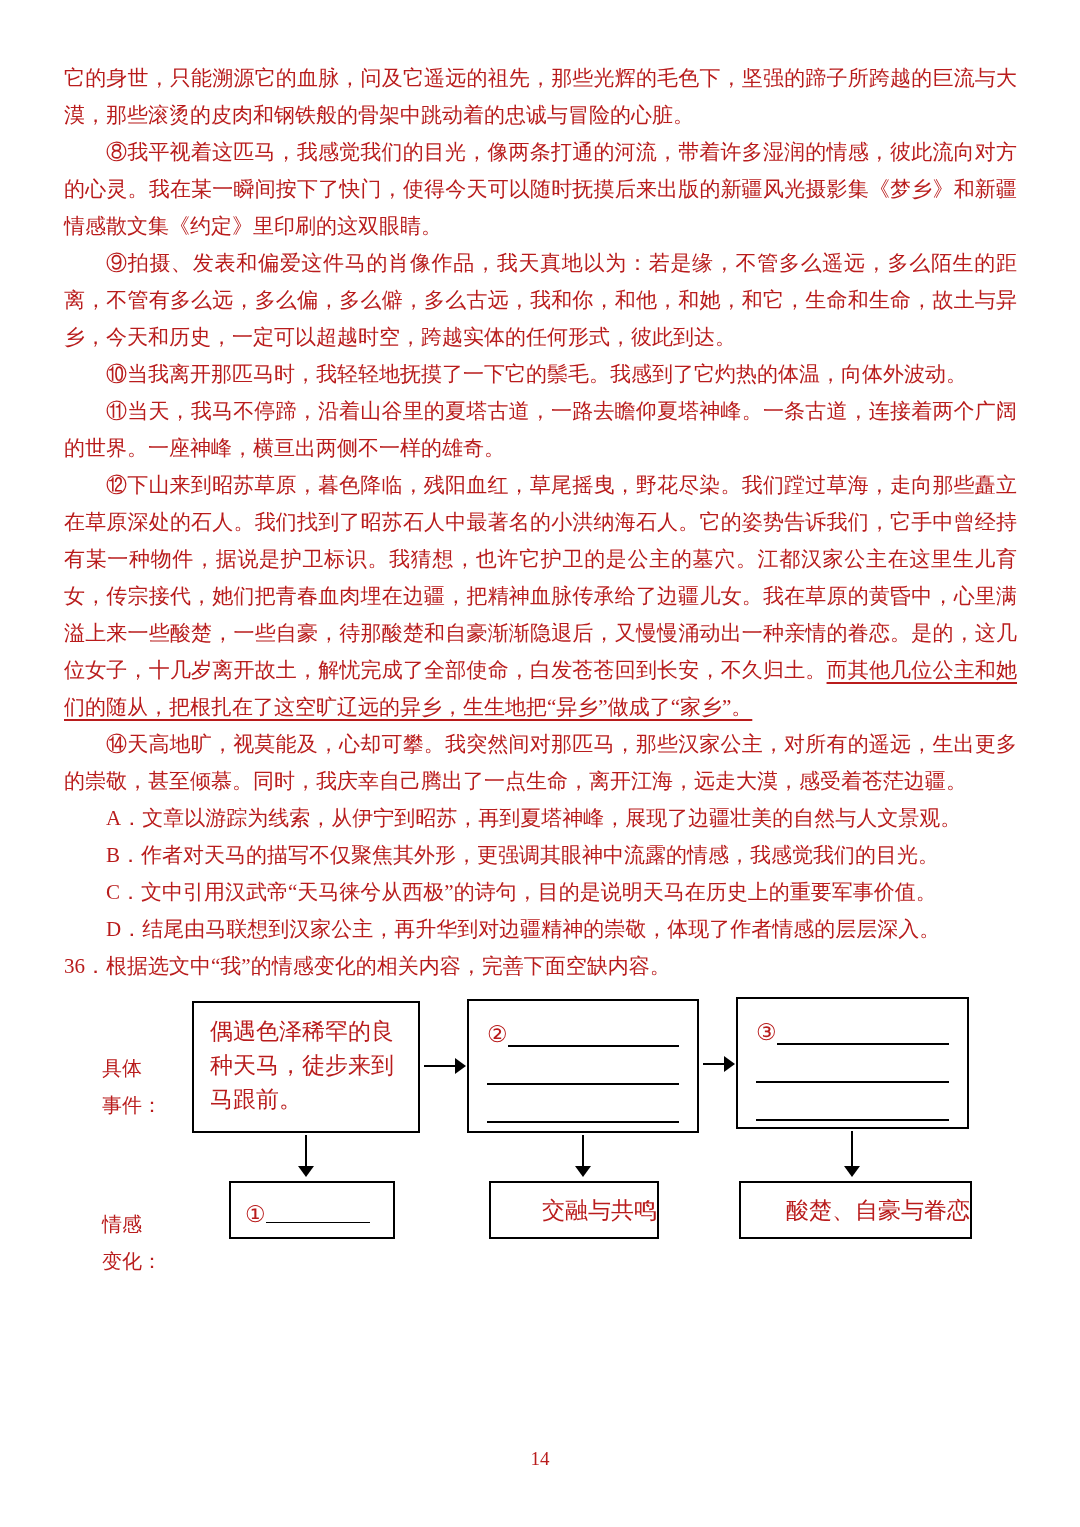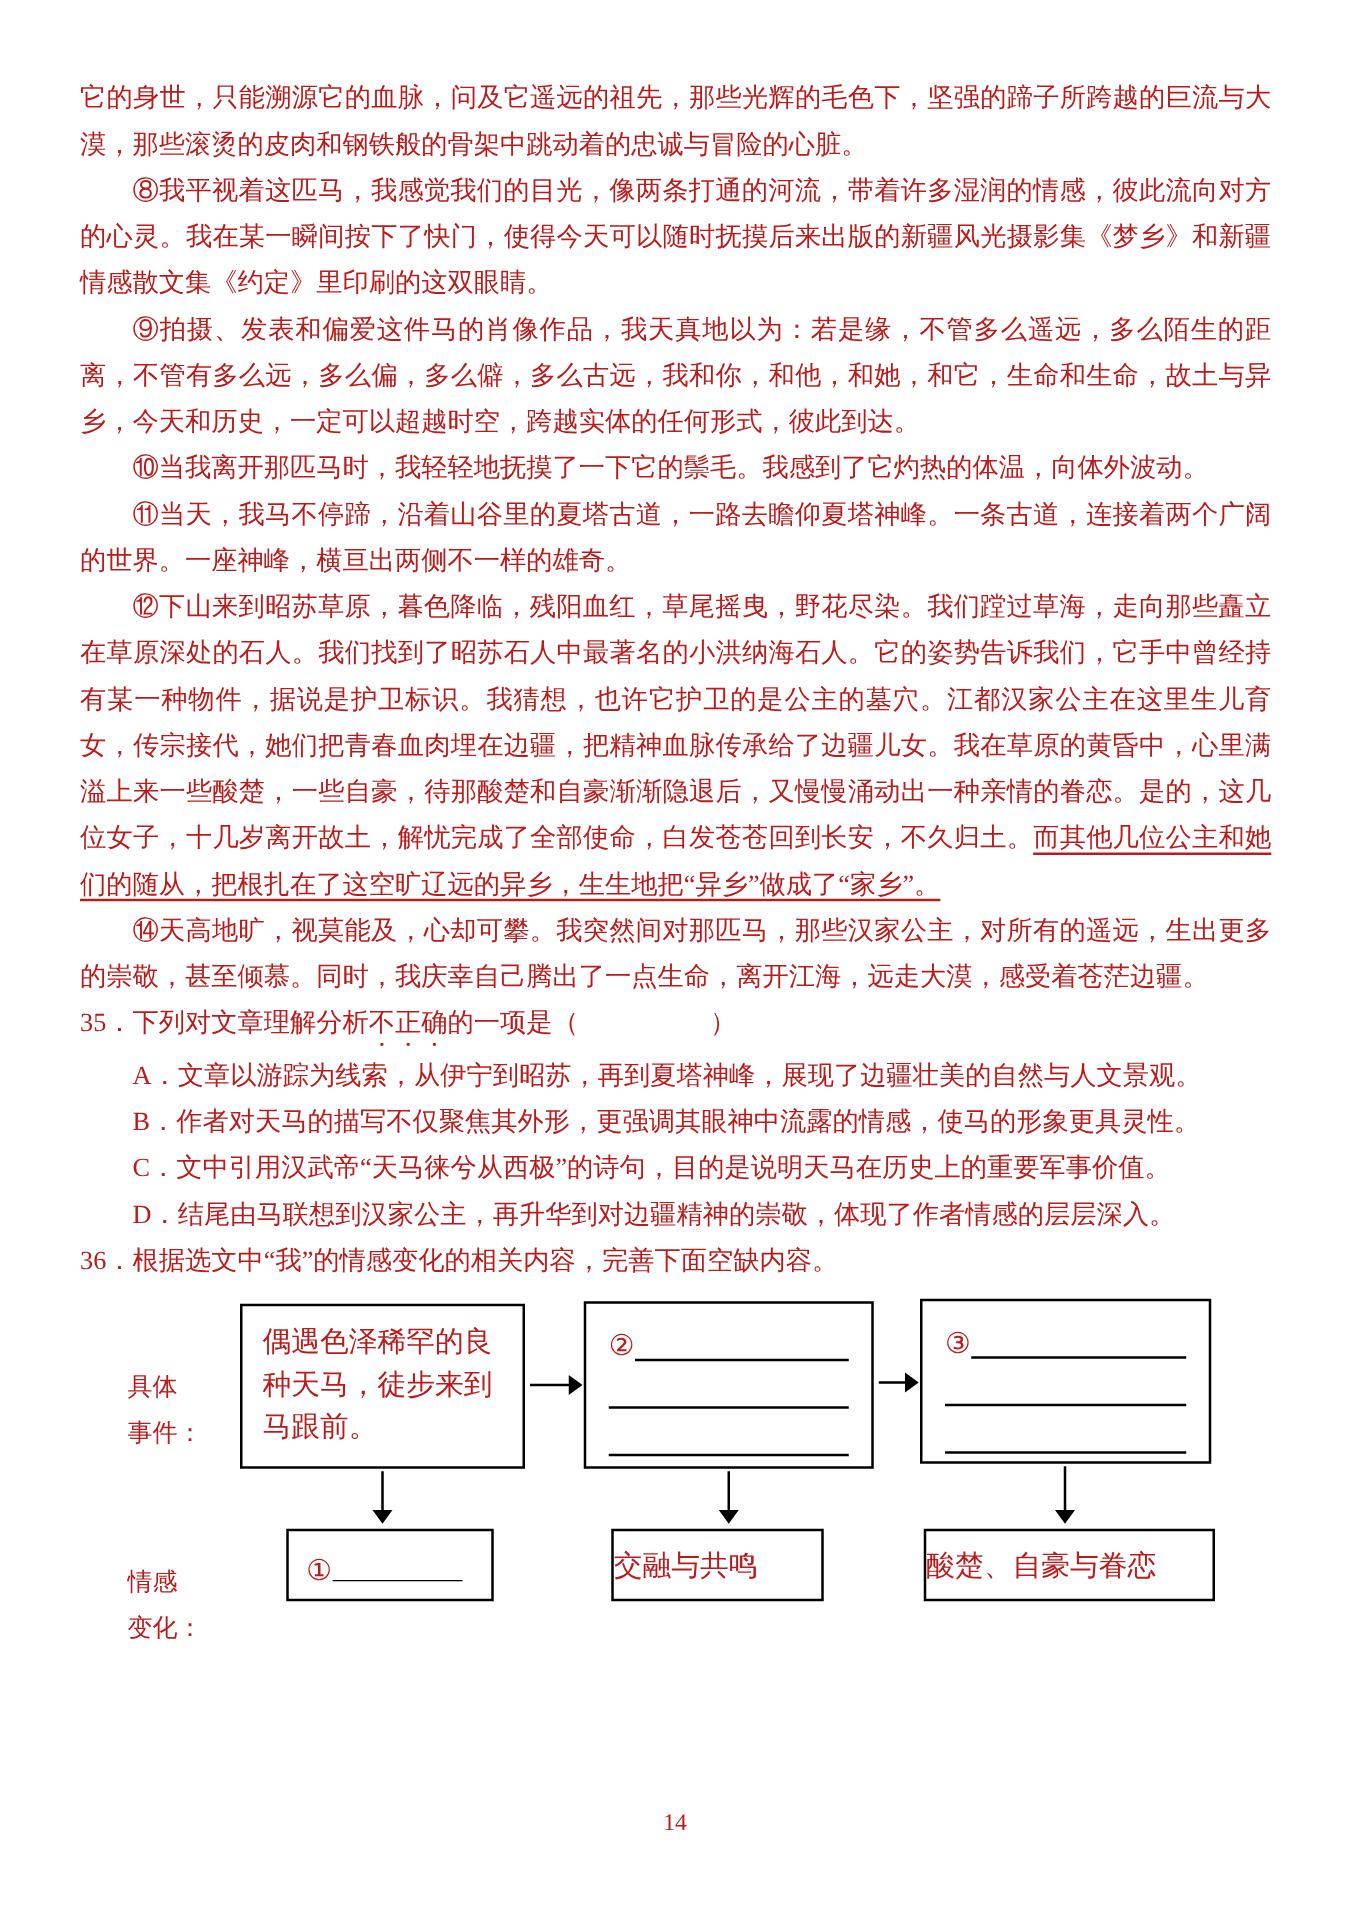--- a/index.html
+++ b/index.html
@@ -48,21 +48,21 @@
     background:#fff;
     font-size:23px;
   }
   .ev1{left:128px;top:4px;width:228px;height:132px;padding:12px 16px;line-height:34px;text-align:left;}
   .ev2{left:403px;top:2px;width:232px;height:134px;padding:8px 18px 0;}
   .ev3{left:672px;top:0;width:233px;height:132px;padding:8px 18px 0;}
   .bline{display:flex;align-items:flex-end;height:38px;}
   .pfx{line-height:1.1;}
   .blank{flex:1;border-bottom:2px solid #000;height:100%;}
   .blank.fixed{flex:none;width:104px;height:auto;align-self:flex-end;margin-bottom:4px;border-bottom-width:1.6px;}
-  .em-box{display:flex;align-items:center;justify-content:flex-start;}
+  .em-box{display:flex;align-items:center;justify-content:flex-end;}
   .em1{left:165px;top:184px;width:166px;height:58px;justify-content:flex-start;padding:0 14px;align-items:center;}
   .em1 .bline{height:34px;width:100%;}
   .em2{left:425px;top:184px;width:170px;height:58px;}
   .em3{left:675px;top:184px;width:233px;height:58px;}
   .h-arrow{position:absolute;height:2px;background:#000;}
   .h-arrow::after{
     content:"";position:absolute;right:-10px;top:-7px;
     border-left:11px solid #000;border-top:8px solid transparent;border-bottom:8px solid transparent;
   }
   .v-arrow{position:absolute;width:2px;background:#000;}
@@ -84,25 +84,24 @@
     <div>
         <p class="para"><span>它的身世，只能溯源它的血脉，问及它遥远的祖先，那些光辉的毛色下，坚强的蹄子所跨越的巨流与大漠，那些滚烫的皮肉和钢铁般的骨架中跳动着的忠诚与冒险的心脏。</span></p>
         <p class="para indent"><span>⑧我平视着这匹马，我感觉我们的目光，像两条打通的河流，带着许多湿润的情感，彼此流向对方的心灵。我在某一瞬间按下了快门，使得今天可以随时抚摸后来出版的新疆风光摄影集《梦乡》和新疆情感散文集《约定》里印刷的这双眼睛。</span></p>
         <p class="para indent"><span>⑨拍摄、发表和偏爱这件马的肖像作品，我天真地以为：若是缘，不管多么遥远，多么陌生的距离，不管有多么远，多么偏，多么僻，多么古远，我和你，和他，和她，和它，生命和生命，故土与异乡，今天和历史，一定可以超越时空，跨越实体的任何形式，彼此到达。</span></p>
         <p class="para indent"><span>⑩当我离开那匹马时，我轻轻地抚摸了一下它的鬃毛。我感到了它灼热的体温，向体外波动。</span></p>
         <p class="para indent"><span>⑪当天，我马不停蹄，沿着山谷里的夏塔古道，一路去瞻仰夏塔神峰。一条古道，连接着两个广阔的世界。一座神峰，横亘出两侧不一样的雄奇。</span></p>
         <p class="para indent"><span>⑫下山来到昭苏草原，暮色降临，残阳血红，草尾摇曳，野花尽染。我们蹚过草海，走向那些矗立在草原深处的石人。我们找到了昭苏石人中最著名的小洪纳海石人。它的姿势告诉我们，它手中曾经持有某一种物件，据说是护卫标识。我猜想，也许它护卫的是公主的墓穴。江都汉家公主在这里生儿育女，传宗接代，她们把青春血肉埋在边疆，把精神血脉传承给了边疆儿女。我在草原的黄昏中，心里满溢上来一些酸楚，一些自豪，待那酸楚和自豪渐渐隐退后，又慢慢涌动出一种亲情的眷恋。是的，这几位女子，十几岁离开故土，解忧完成了全部使命，白发苍苍回到长安，不久归土。</span><span class="u">而其他几位公主和她们的随从，把根扎在了这空旷辽远的异乡，生生地把“异乡”做成了“家乡”。</span></p>
         <p class="para indent"><span>⑭天高地旷，视莫能及，心却可攀。我突然间对那匹马，那些汉家公主，对所有的遥远，生出更多的崇敬，甚至倾慕。同时，我庆幸自己腾出了一点生命，离开江海，远走大漠，感受着苍茫边疆。</span></p>
       </div>
 
-    <p class="para"><span>35．下列对文章理解分析</span><span class="emph">不正确</span><span>的一项是（　　　　　）</span></p>
 
     <div>
         <p class="para option">A．文章以游踪为线索，从伊宁到昭苏，再到夏塔神峰，展现了边疆壮美的自然与人文景观。</p>
-        <p class="para option">B．作者对天马的描写不仅聚焦其外形，更强调其眼神中流露的情感，使马的形象更具灵性。</p>
+        <p class="para option">B．作者对天马的描写不仅聚焦其外形，更强调其眼神中流露的情感，我感觉我们的目光。</p>
         <p class="para option">C．文中引用汉武帝“天马徕兮从西极”的诗句，目的是说明天马在历史上的重要军事价值。</p>
         <p class="para option">D．结尾由马联想到汉家公主，再升华到对边疆精神的崇敬，体现了作者情感的层层深入。</p>
       </div>
 
     <p class="para">36．根据选文中“我”的情感变化的相关内容，完善下面空缺内容。</p>
 
     <div class="flowchart">
 
       <div class="fc-label" style="left:38px;top:30px;">
         <div>具体</div>

